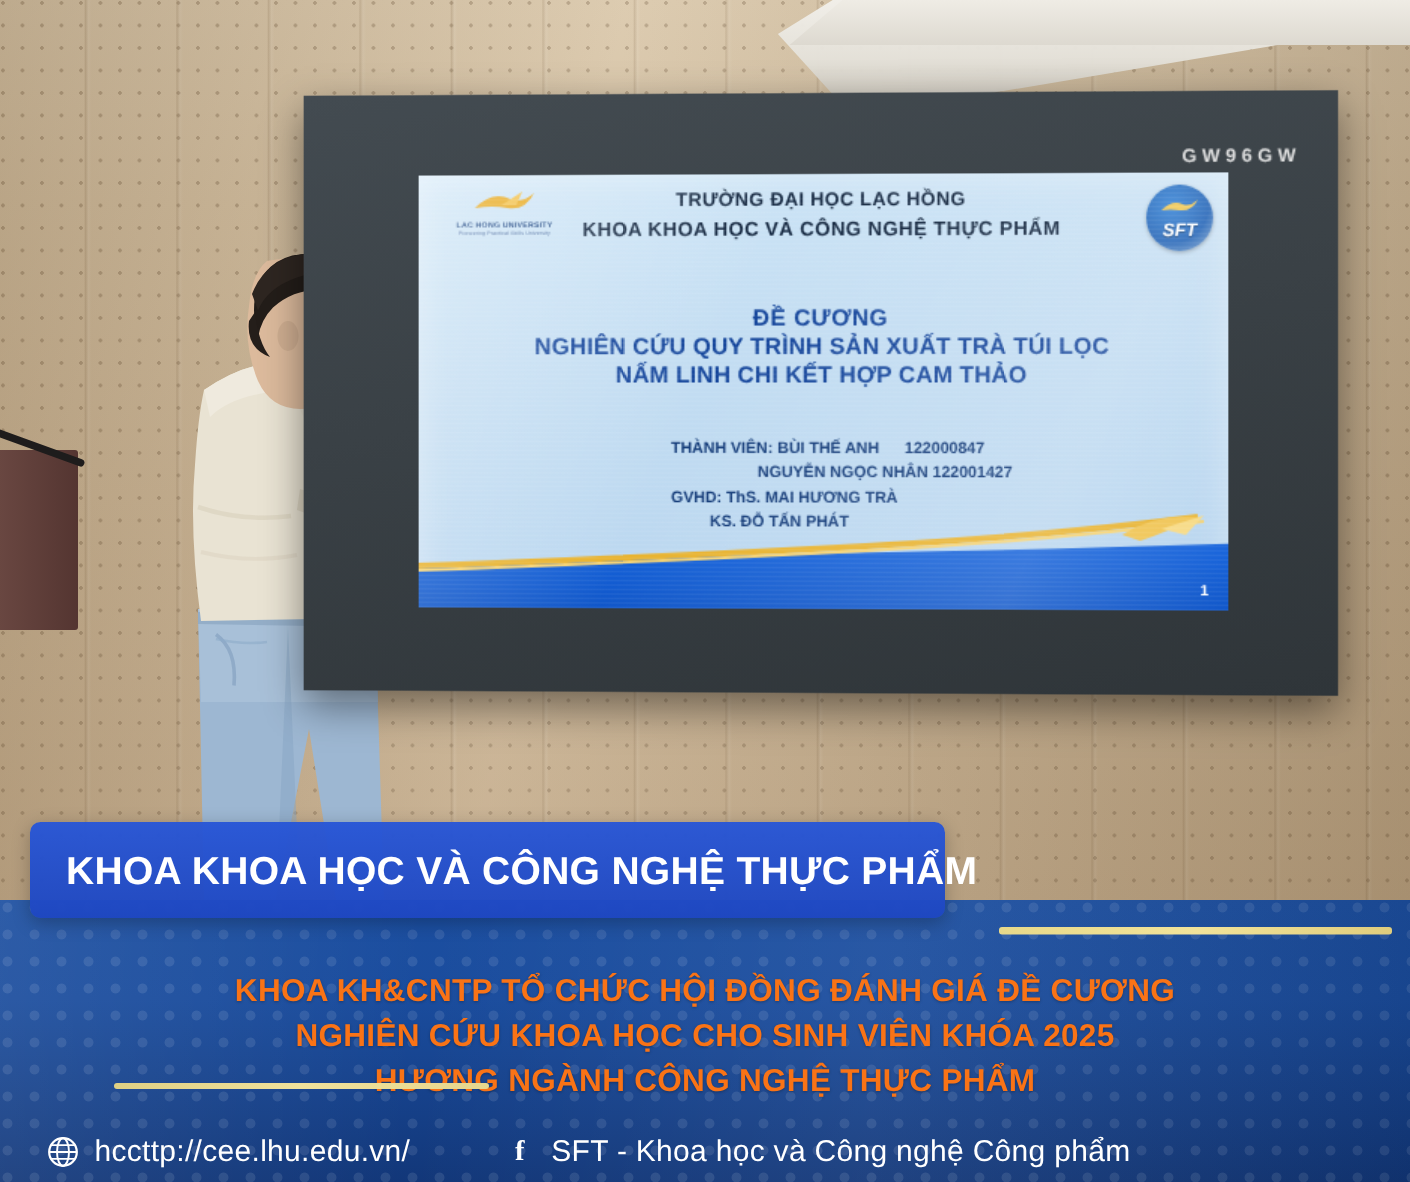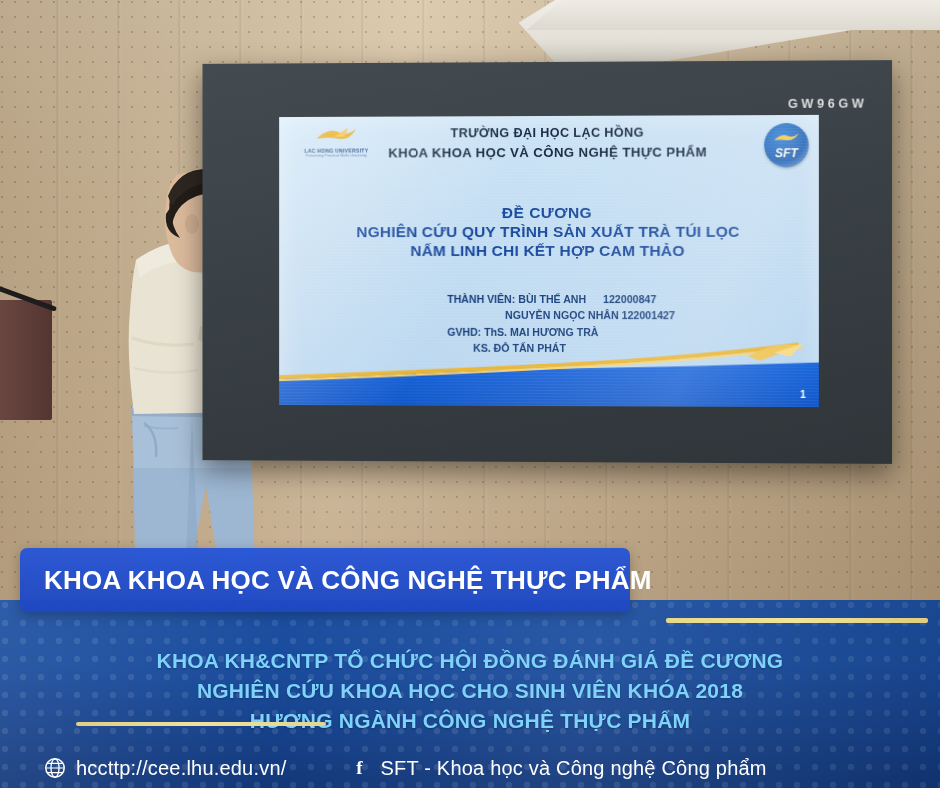--- a/index.html
+++ b/index.html
@@ -197,31 +197,31 @@
   
   #gold-left {
     position: absolute; left: 76px; top: 722px; width: 250px; height: 4px;
     background: linear-gradient(90deg,#dfd084,#f0e29b,#e6d68d);
     border-radius: 2px;
   }
 
   
   #caption {
     position: absolute; left: 0; right: 0; top: 646px;
-    text-align: center; color: #7dd3fc;
+    text-align: center; color: #f97316;
   }
   .cap-line {
     font-size: 21px; font-weight: 800; letter-spacing: .2px; line-height: 1.42;
     text-shadow: 0 1px 2px rgba(0,0,0,.28);
   }
 
   
   #footer {
     position: absolute; left: 0; right: 0; top: 748px; height: 40px;
-    display: flex; align-items: center; padding-left: 44px; gap: 14px;
+    display: flex; align-items: center; padding-left: 31px; gap: 14px;
     color: #ffffff;
   }
   .foot-item { display: flex; align-items: center; gap: 10px; }
   .foot-text { font-size: 20px; font-weight: 400; letter-spacing: .2px; }
   #fb-badge {
     width: 22px; height: 22px; display: flex; align-items: center; justify-content: center;
     color: #ffffff; font-weight: 800; font-size: 19px; font-family: "Liberation Serif", serif;
   }
   #spacer-gap { width: 34px; }
 </style>
@@ -358,21 +358,21 @@
   </div>
 
   <div id="chip">
     <div id="chip-text">KHOA KHOA HỌC VÀ CÔNG NGHỆ THỰC PHẨM</div>
   </div>
 
   <div id="gold-right"></div>
 
   <div id="caption">
     <div class="cap-line">KHOA KH&amp;CNTP TỔ CHỨC HỘI ĐỒNG ĐÁNH GIÁ ĐỀ CƯƠNG</div>
-    <div class="cap-line">NGHIÊN CỨU KHOA HỌC CHO SINH VIÊN KHÓA 2018</div>
+    <div class="cap-line">NGHIÊN CỨU KHOA HỌC CHO SINH VIÊN KHÓA 2025</div>
     <div class="cap-line">HƯƠNG NGÀNH CÔNG NGHỆ THỰC PHẨM</div>
   </div>
 
   <div id="gold-left"></div>
 
   <div id="footer">
     <div class="foot-item">
       <svg width="22" height="22" viewBox="0 0 22 22">
         <circle cx="11" cy="11" r="9.2" fill="none" stroke="#ffffff" stroke-width="1.5"></circle>
         <ellipse cx="11" cy="11" rx="4" ry="9.2" fill="none" stroke="#ffffff" stroke-width="1.3"></ellipse>

